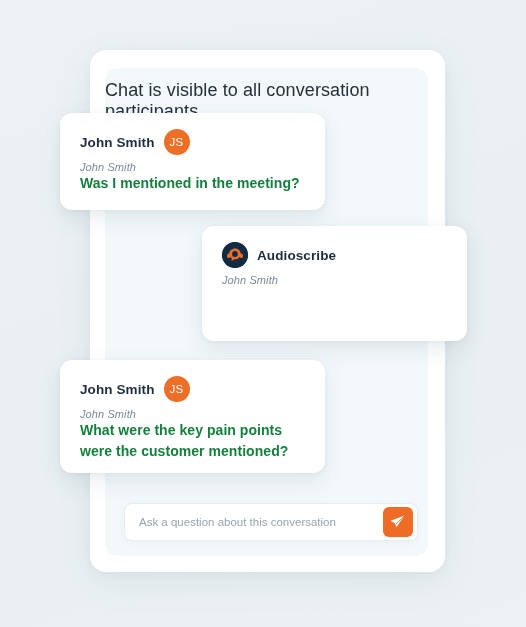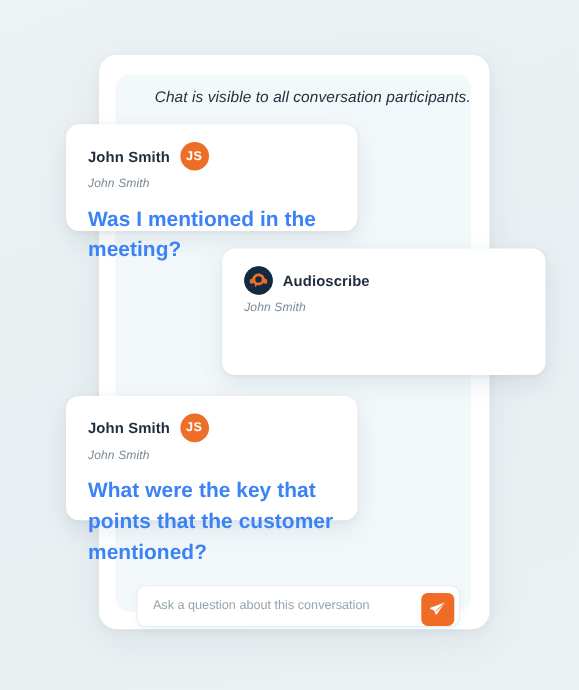--- a/index.html
+++ b/index.html
@@ -47,39 +47,38 @@
     background: #f3f8fa;
     border-radius: 12px;
   }
 
   
   .chat-notice {
     position: absolute;
     left: 105px;
     top: 80px;
     width: 323px;
-    text-align: right;
-    font-style: italic;
-    font-size: 14px;
+    text-align: left;
+    font-size: 18px;
     color: #24303c;
     letter-spacing: 0.1px;
   }
 
   
   .msg {
     position: absolute;
     background: #ffffff;
     border-radius: 12px;
     box-shadow: 0 8px 22px rgba(80, 110, 130, 0.13),
                 0 1px 4px rgba(80, 110, 130, 0.07);
     box-sizing: border-box;
     padding: 16px 20px 3px 20px;
   }
   .msg-left  { left: 60px;  width: 265px; }
-  .msg-right { left: 202px; width: 294px; }
+  .msg-right { left: 202px; width: 265px; }
 
   .msg-1 { top: 113px; height: 97px; }
   .msg-2 { top: 226px; height: 115px; }
   .msg-3 { top: 360px; height: 113px; }
 
   .msg-head {
     display: flex;
     align-items: center;
     gap: 9px;
   }
@@ -97,59 +96,58 @@
     border-radius: 50%;
     display: flex;
     align-items: center;
     justify-content: center;
     flex: 0 0 auto;
   }
   .avatar-initials {
     background: #ed6e27;
     color: #ffffff;
     font-size: 11.5px;
-    font-weight: bold;
+    font-weight: normal;
     letter-spacing: 0.3px;
   }
   .avatar-bot {
     background: #132b41;
     overflow: hidden;
   }
   .avatar-bot svg { display: block; }
 
   .msg-sub {
     margin-top: 6px;
     font-size: 11px;
     font-style: italic;
     color: #7c8a96;
     letter-spacing: 0.1px;
   }
 
   .msg-body {
-    margin-top: 13px;
-    font-size: 19px;
+    font-size: 14px;
     font-weight: bold;
-    color: #3b82f6;
+    color: #15803d;
     line-height: 1.48;
     letter-spacing: 0.05px;
   }
 
   
   .composer {
     position: absolute;
     left: 124px;
-    top: 532px;
+    top: 503px;
     width: 294px;
     height: 38px;
     background: #ffffff;
     border: 1px solid #e6edf1;
     border-radius: 8px;
     box-shadow: 0 2px 6px rgba(90, 120, 140, 0.06);
     display: flex;
-    align-items: flex-end;
+    align-items: center;
     box-sizing: border-box;
     padding: 0 4px 0 14px;
   }
   .composer-input {
     flex: 1 1 auto;
     border: none;
     outline: none;
     background: transparent;
     font-family: "Liberation Sans", sans-serif;
     font-size: 11.5px;
@@ -211,21 +209,21 @@
     </div>
     <div class="msg-sub">John Smith</div>
   </div>
 
   <div class="msg msg-left msg-3">
     <div class="msg-head">
       <span class="msg-name">John Smith</span>
       <span class="avatar avatar-initials">JS</span>
     </div>
     <div class="msg-sub">John Smith</div>
-    <div class="msg-body">What were the key that points that the customer mentioned?</div>
+    <div class="msg-body">What were the key pain points were the customer mentioned?</div>
   </div>
 
   <div class="composer">
     <input class="composer-input" type="text" placeholder="Ask a question about this conversation" style="">
     <button class="send-button">
       <span>
         <svg width="16" height="16" viewBox="0 0 16 16" aria-hidden="true">
           <path d="M14.6 1.6L1.3 6.5c-.5.2-.5.9 0 1.1l3.4 1.3 1.3 3.4c.2.5.9.5 1.1 0L14.6 1.6z" fill="#ffffff"></path>
           <path d="M14.6 1.6L6.1 10.0" stroke="#ee6c26" stroke-width="0.9" fill="none"></path>
         </svg>

